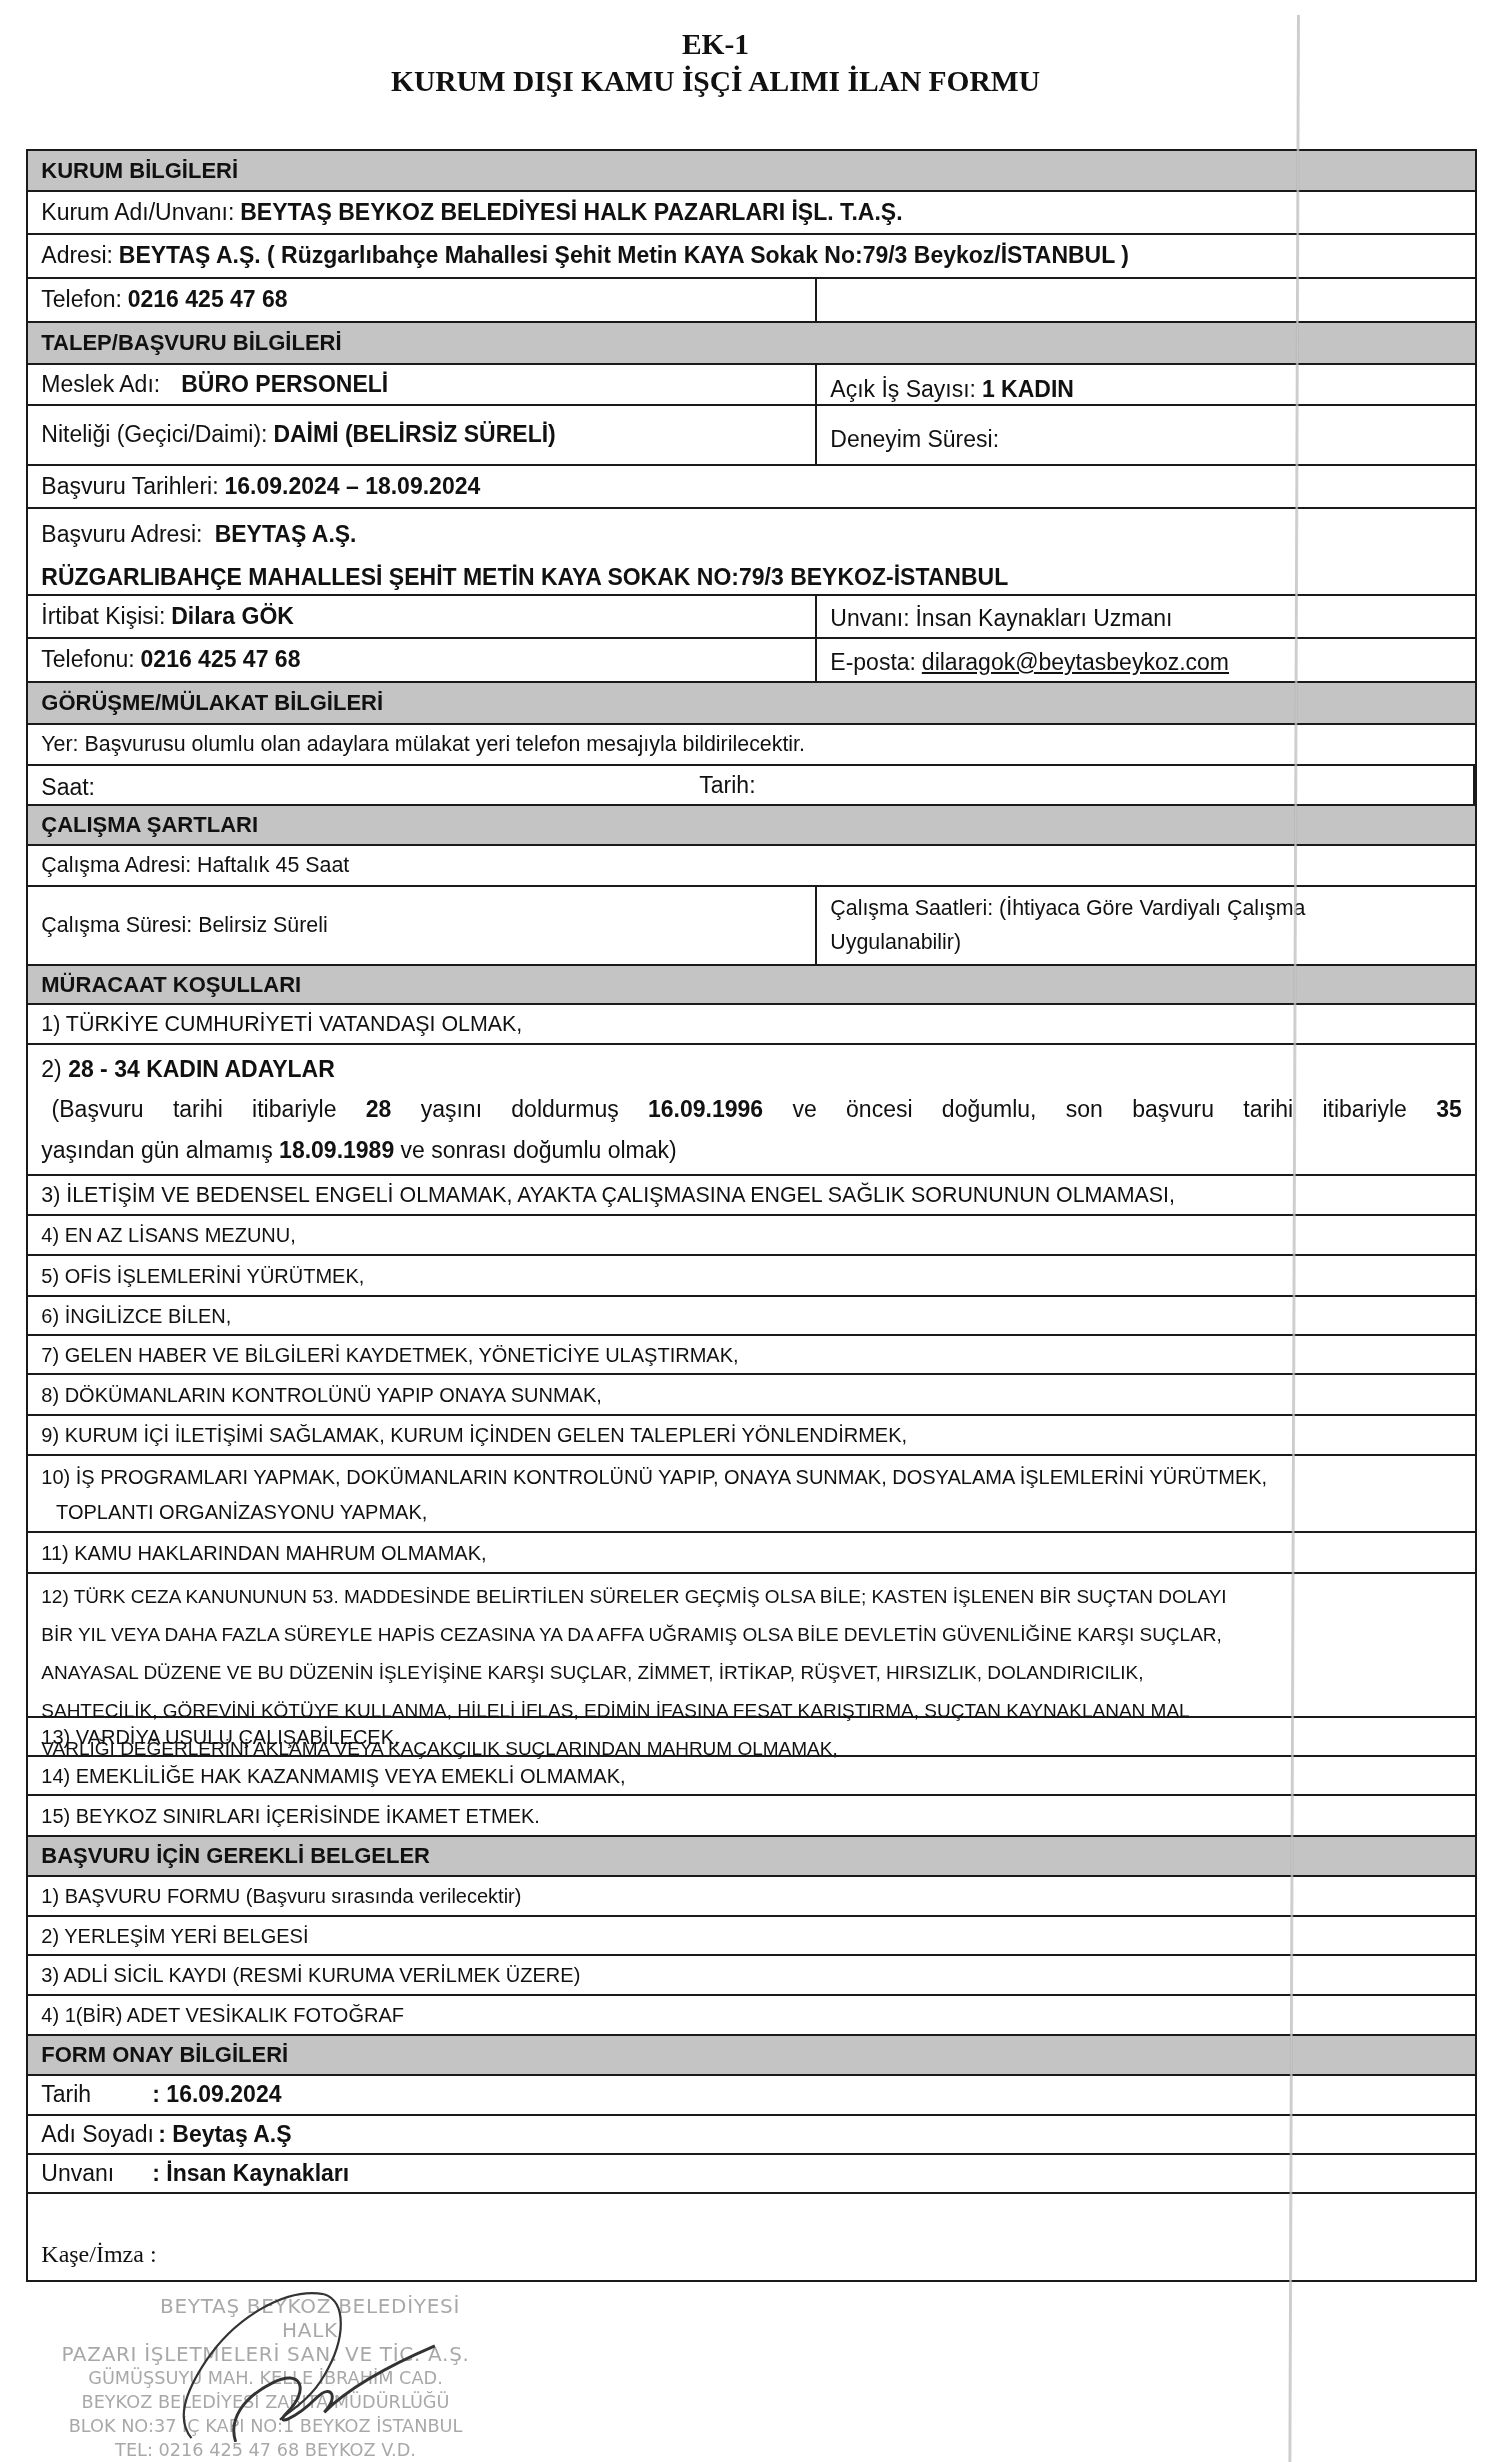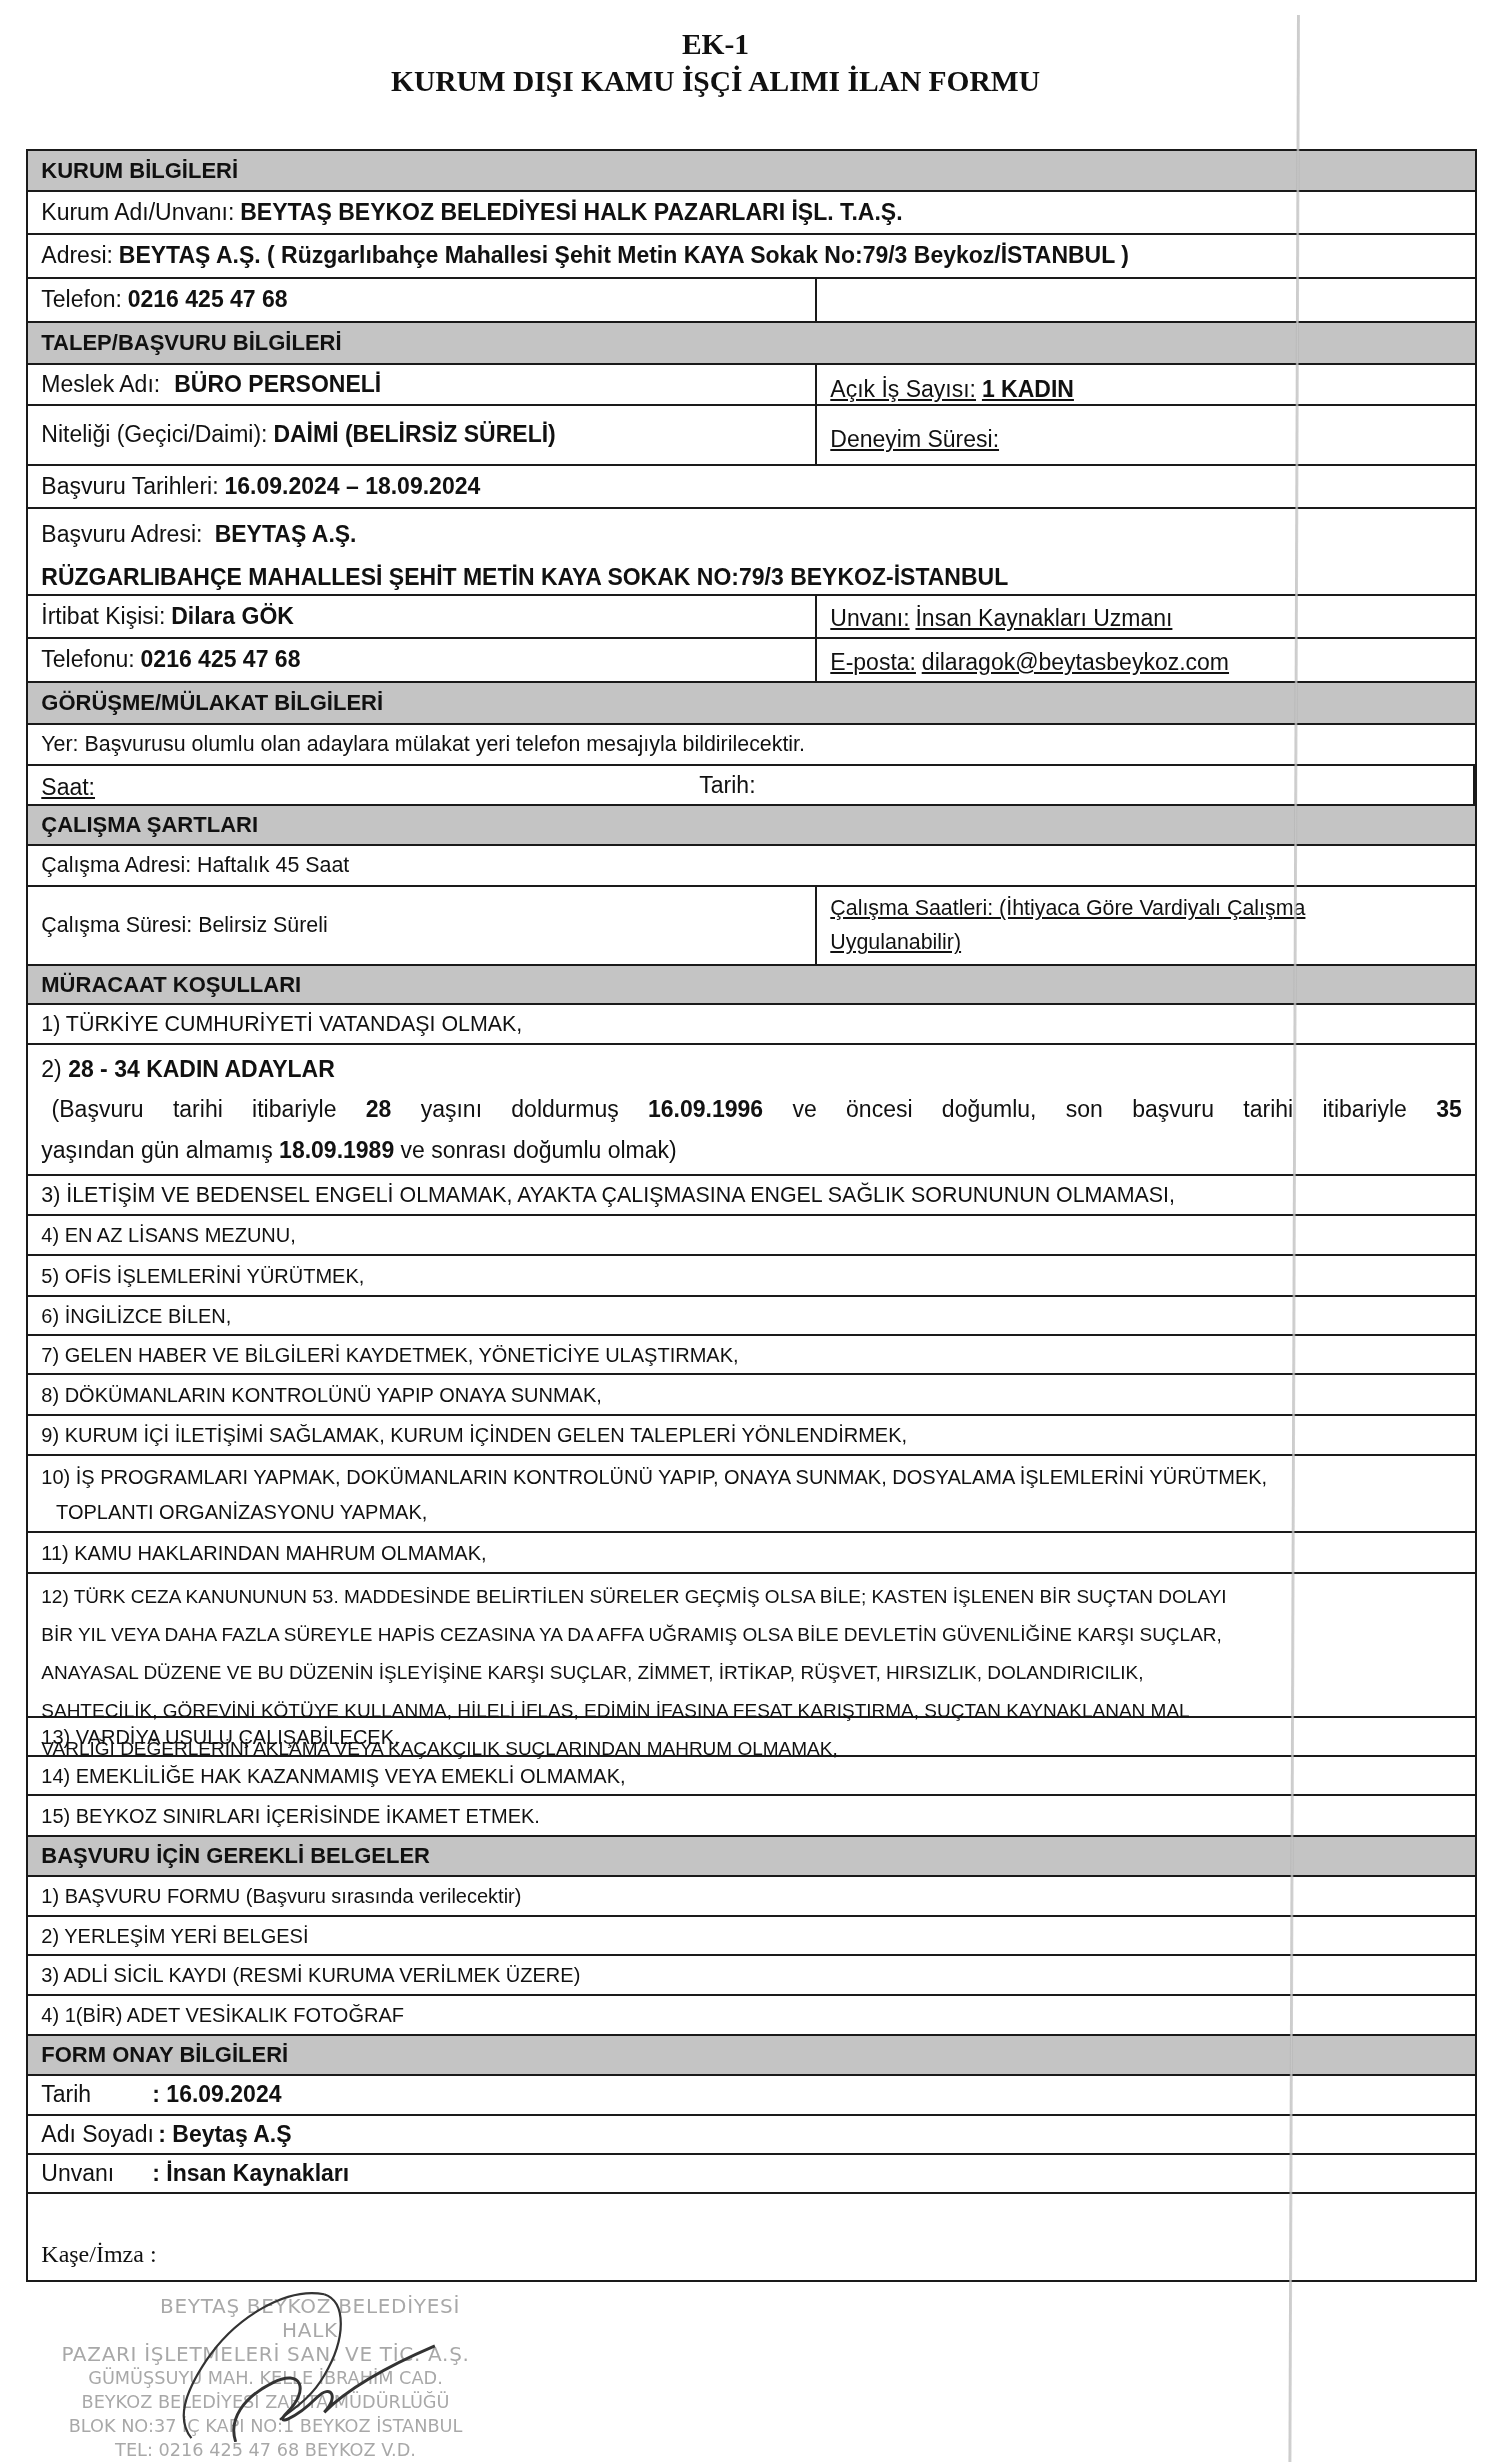--- a/index.html
+++ b/index.html
@@ -7,21 +7,21 @@
   .title1 { position:absolute; left:0; width:1431px; top:28px; text-align:center; font-family:"Liberation Serif", serif; font-weight:bold; font-size:29.5px; letter-spacing:0px; }
   .title2 { position:absolute; left:0; width:1431px; top:65px; text-align:center; font-family:"Liberation Serif", serif; font-weight:bold; font-size:29.5px; }
   .scanline { position:absolute; left:1297px; top:14.8px; width:3px; height:2449px; background:linear-gradient(to right, rgba(170,170,170,0.6), rgba(200,200,200,0.9), rgba(170,170,170,0.5)); transform:rotate(0.2deg); transform-origin:top left; }
   .form { position:absolute; left:26px; top:149px; width:1447px; border:2.2px solid #1a1a1a; border-top-width:2.2px; }
   .row { position:relative; display:flex; border-bottom:2.2px solid #1a1a1a; box-sizing:border-box; }
   .row:last-child { border-bottom:none;align-items:center; }
   .row.hdr { background:#c4c4c4; }
   .cell { box-sizing:border-box; padding:0 13.3px; font-size:23px; line-height:1.7; display:flex; align-items:center; }
   .cell.full { width:100%; }
   .cell.left { width:789px; border-right:2.2px solid #1a1a1a; }
-  .cell.right { flex:1;text-decoration:underline; }
+  .cell.right { flex:1; }
   .hdr .cell { font-weight:bold; font-size:22px; }
   .b { font-weight:bold; }
   .multi { display:block; padding-top:4.4px; padding-bottom:4.4px; }
   .multi .ln { display:block; line-height:43px; }
   .email { text-decoration:underline; color:#111; cursor:pointer; }
   .just { text-align:justify; text-align-last:justify; }
   .onay-label { display:inline-block; width:111px; }
   .kase { font-family:"Liberation Serif", serif; font-size:24px; }
   .stamp { position:absolute; left:59px; top:2294px; width:413px; color:#9a9a9a; font-family:"DejaVu Sans", sans-serif; font-size:17.7px; line-height:24px; text-align:center; opacity:0.85; }
   .stamp .st1 { font-size:20px; letter-spacing:0.7px; }
@@ -58,21 +58,21 @@
     </div>
     <div class="cell right"></div>
   </div>
 
   <div class="row hdr" style="height:42px">
     <div class="cell full">TALEP/BAŞVURU BİLGİLERİ</div>
   </div>
   <div class="row" style="height:41px">
     <div class="cell left">
       <span>Meslek Adı: </span>
-      <span class="b" style="margin-left:14px">BÜRO PERSONELİ</span>
+      <span class="b" style="margin-left:21px">BÜRO PERSONELİ</span>
     </div>
     <div class="cell right" style="padding-top:10.3px">
       <span>Açık İş Sayısı: </span>
       <span class="b" style="margin-left:5.9px">1 KADIN</span>
     </div>
   </div>
   <div class="row" style="height:60px">
     <div class="cell left">
       <span>Niteliği (Geçici/Daimi): </span>
       <span class="b" style="margin-left:5.9px">DAİMİ (BELİRSİZ SÜRELİ)</span>

